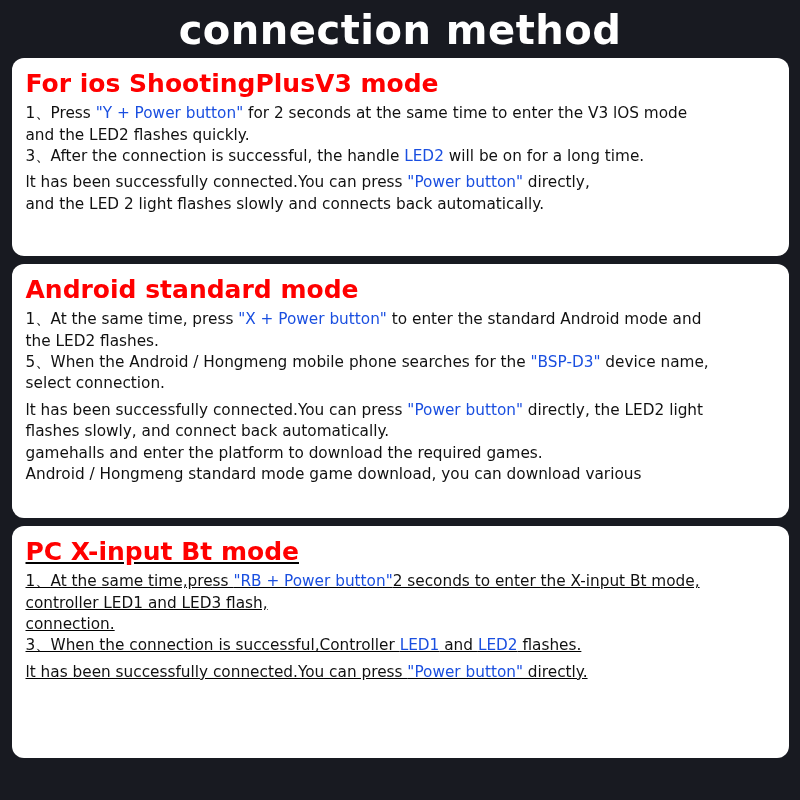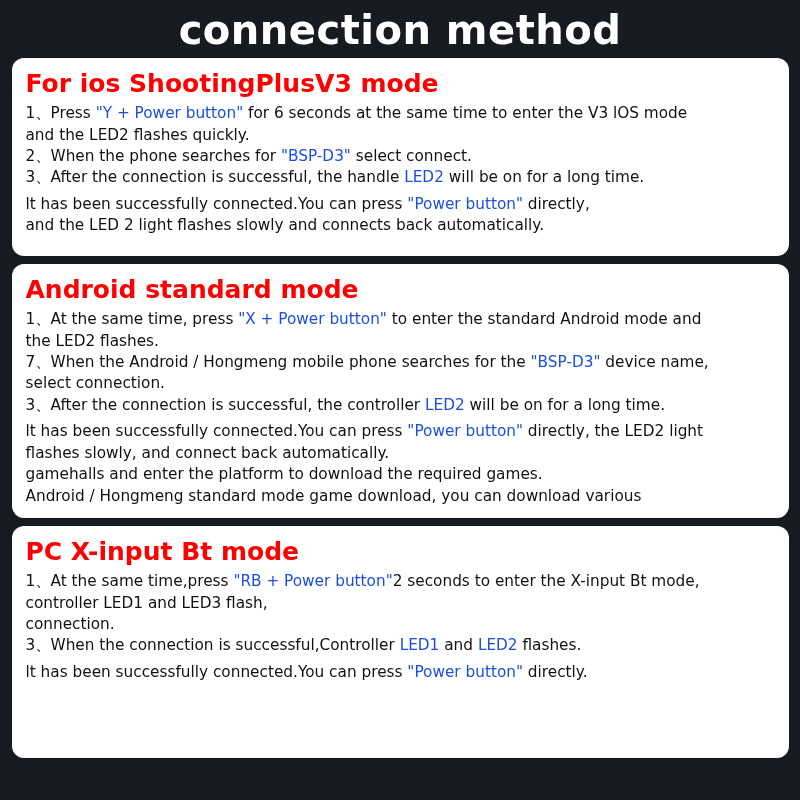--- a/index.html
+++ b/index.html
@@ -59,49 +59,47 @@
   }
   .para.spaced {
     margin-top: 5px;
   }
   .hl {
     color: #1a4fe0;
   }
   
   #card-ios { height: 198px; }
   #card-android { height: 254px; }
-  #card-pc { height: 232px; }
+  #card-pc { height: 232px; text-decoration: underline; }
 </style>
 </head>
 <body>
 
 <div class="page">
 
   <div class="page-title">connection method</div>
 
   <div class="card" id="card-ios">
     <div class="card-title">For ios ShootingPlusV3 mode</div>
     <div class="card-body">
-        <div class="para"><span>1、Press </span><span class="hl">"Y + Power button"</span><span> for 6 seconds at the same time to enter the V3 lOS mode</span></div>
+        <div class="para"><span>1、Press </span><span class="hl">"Y + Power button"</span><span> for 2 seconds at the same time to enter the V3 lOS mode</span></div>
         <div class="para"><span>and the LED2 flashes quickly.</span></div>
-        <div class="para"><span>2、When the phone searches for </span><span class="hl">"BSP-D3"</span><span> select connect.</span></div>
         <div class="para"><span>3、After the connection is successful, the handle </span><span class="hl">LED2</span><span> will be on for a long time.</span></div>
         <div class="para spaced"><span>lt has been successfully connected.You can press </span><span class="hl">"Power button"</span><span> directly,</span></div>
         <div class="para"><span>and the LED 2 light flashes slowly and connects back automatically.</span></div>
       </div>
   </div>
 
   <div class="card" id="card-android">
     <div class="card-title">Android standard mode</div>
     <div class="card-body">
         <div class="para"><span>1、At the same time, press </span><span class="hl">"X + Power button"</span><span> to enter the standard Android mode and</span></div>
         <div class="para"><span>the LED2 flashes.</span></div>
-        <div class="para"><span>7、When the Android / Hongmeng mobile phone searches for the </span><span class="hl">"BSP-D3"</span><span> device name,</span></div>
+        <div class="para"><span>5、When the Android / Hongmeng mobile phone searches for the </span><span class="hl">"BSP-D3"</span><span> device name,</span></div>
         <div class="para"><span>select connection.</span></div>
-        <div class="para"><span>3、After the connection is successful, the controller </span><span class="hl">LED2</span><span> will be on for a long time.</span></div>
         <div class="para spaced"><span>lt has been successfully connected.You can press </span><span class="hl">"Power button"</span><span> directly, the LED2 light</span></div>
         <div class="para"><span>flashes slowly, and connect back automatically.</span></div>
         <div class="para"><span>gamehalls and enter the platform to download the required games.</span></div>
         <div class="para"><span>Android / Hongmeng standard mode game download, you can download various</span></div>
       </div>
   </div>
 
   <div class="card" id="card-pc">
     <div class="card-title">PC X-input Bt mode</div>
     <div class="card-body">

